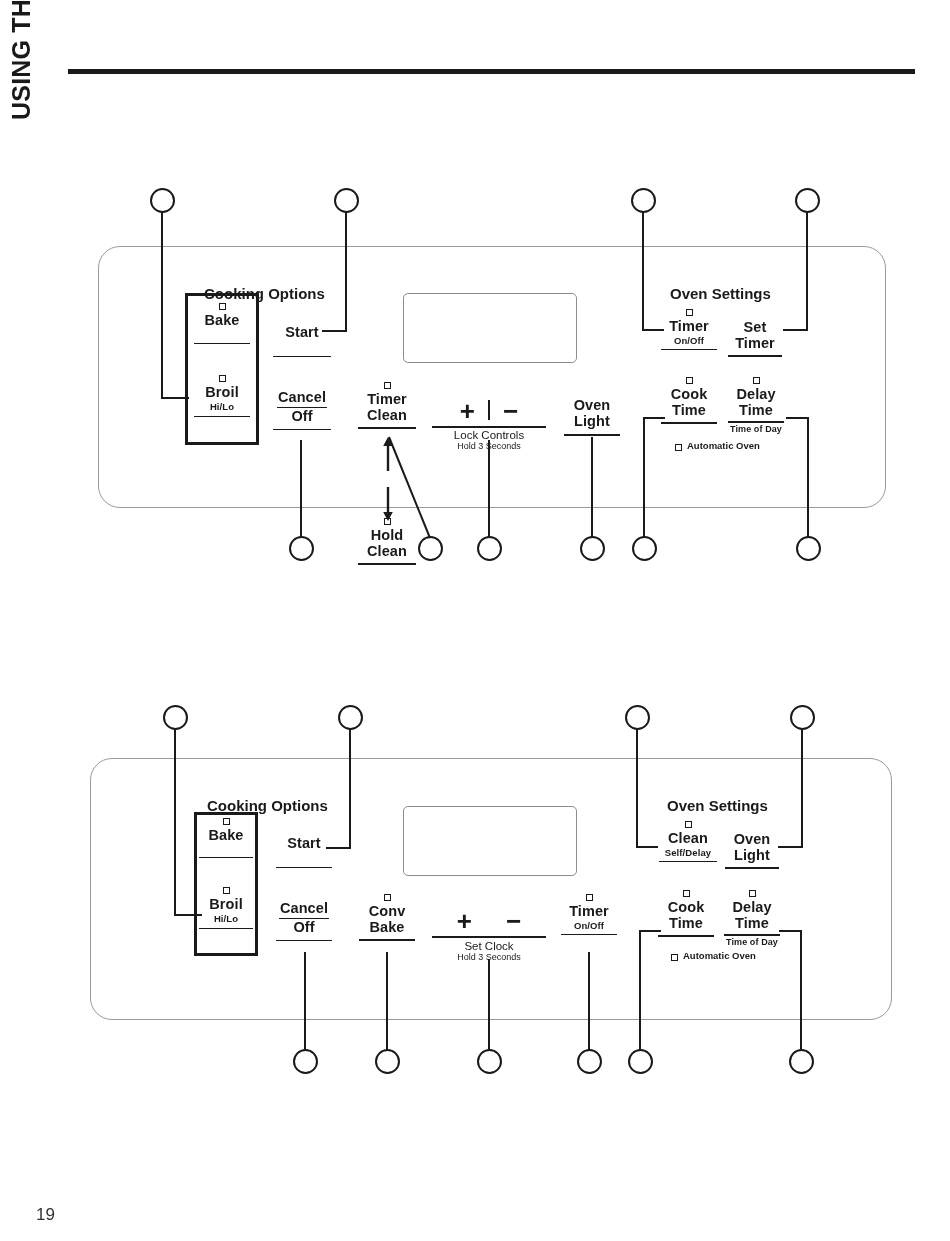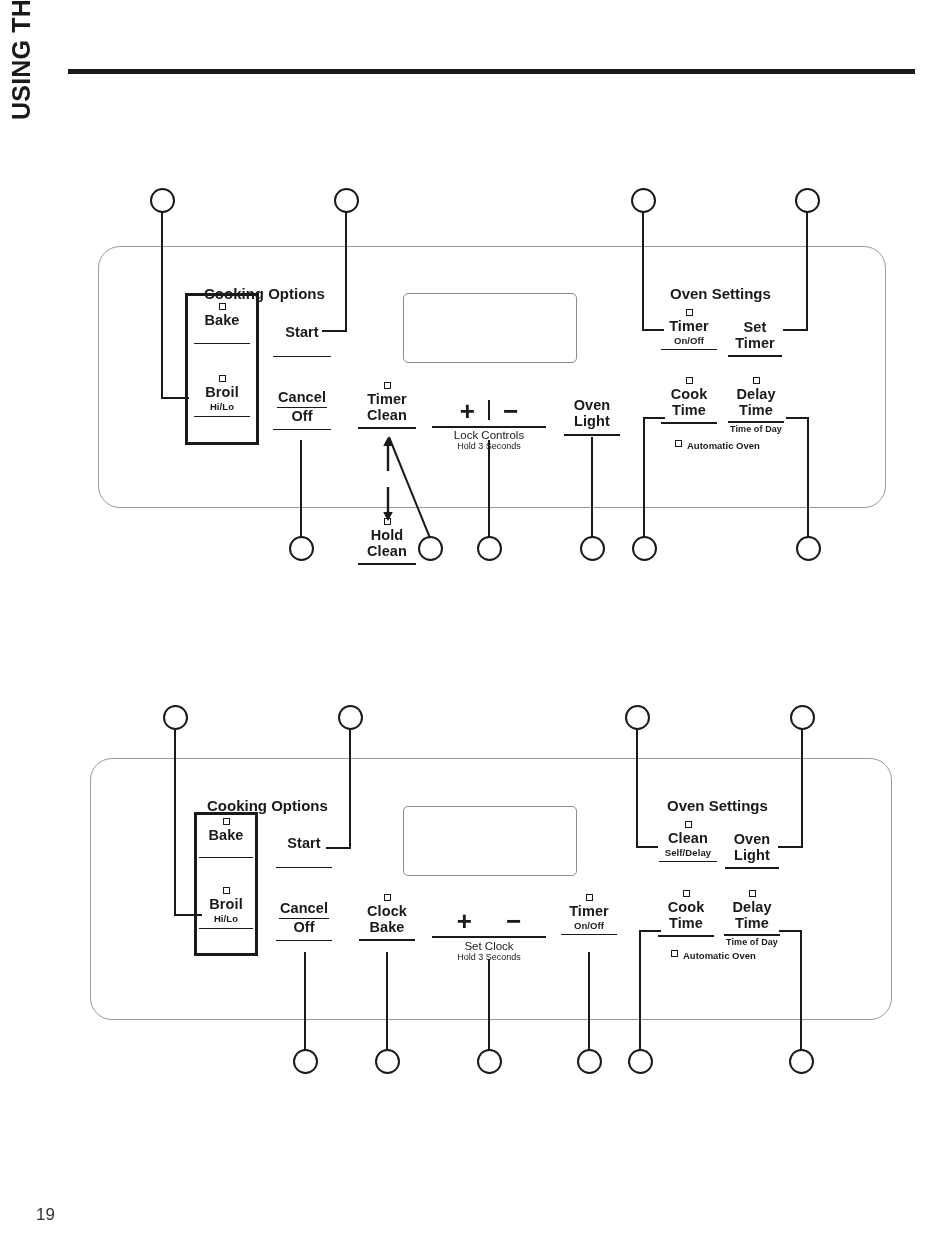--- a/index.html
+++ b/index.html
@@ -47,21 +47,21 @@
 
   .cook-box{position:absolute;border:3.4px solid #1a1a1a;box-sizing:border-box;background:transparent;}
 
   .display{position:absolute;border:1.4px solid #8d8d8d;border-radius:5px;background:#fff;}
 
   .plusminus{position:absolute;text-align:center;white-space:nowrap;}
   .plusminus .sym{font-weight:bold;font-size:26px;line-height:26px;display:inline-block;vertical-align:middle;}
   .plusminus .divider{display:inline-block;width:2px;height:20px;background:#1a1a1a;vertical-align:middle;margin:0 13px 3px;}
   .plusminus .gap{display:inline-block;width:34px;}
 
-  .auto-oven{position:absolute;display:flex;align-items:flex-start;gap:5px;white-space:nowrap;}
+  .auto-oven{position:absolute;display:flex;align-items:flex-end;gap:5px;white-space:nowrap;}
   .auto-oven .box{width:7px;height:7px;border:1.4px solid #1a1a1a;box-sizing:border-box;}
   .auto-oven .txt{font-weight:bold;font-size:9.5px;}
 
   .arrow-svg{position:absolute;}
 </style>
 </head>
 <body>
 
 <div class="page">
 
@@ -276,21 +276,21 @@
 
   <div class="key" style="left:275px;top:901px;width:58px;">
     <div class="lbl">Cancel</div>
     <div class="rule" style="width:50px;margin:1px auto 1px;"></div>
     <div class="lbl">Off</div>
     <div class="rule" style="width:56px;margin-top:4px;"></div>
   </div>
 
   <div class="key" style="left:358px;top:894px;width:58px;">
     <div class="led"></div>
-    <div class="lbl">Clock</div>
+    <div class="lbl">Conv</div>
     <div class="lbl">Bake</div>
     <div class="rule" style="width:56px;margin-top:4px;"></div>
   </div>
 
   <div class="plusminus" style="left:432px;top:908px;width:114px;">
     <span class="sym">+</span><span class="gap"></span><span class="sym">−</span>
     <div class="rule" style="width:114px;height:1.6px;background:#1a1a1a;margin:2px auto 0;"></div>
     <div class="sub" style="font-size:11.5px;margin-top:2px;">Set Clock</div>
     <div class="sub" style="font-size:9px;">Hold 3 Seconds</div>
   </div>

